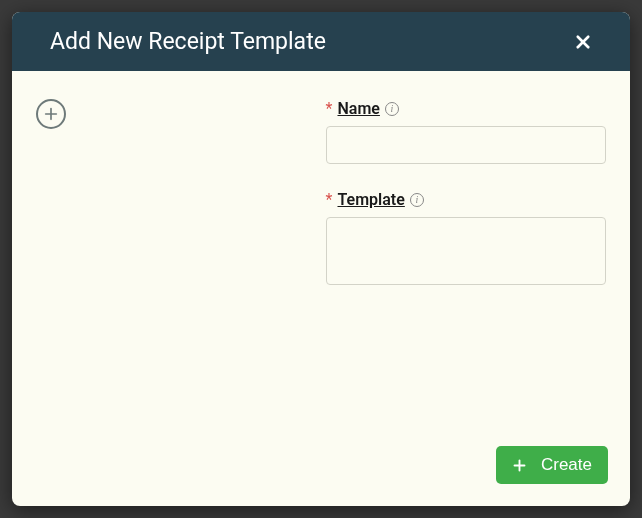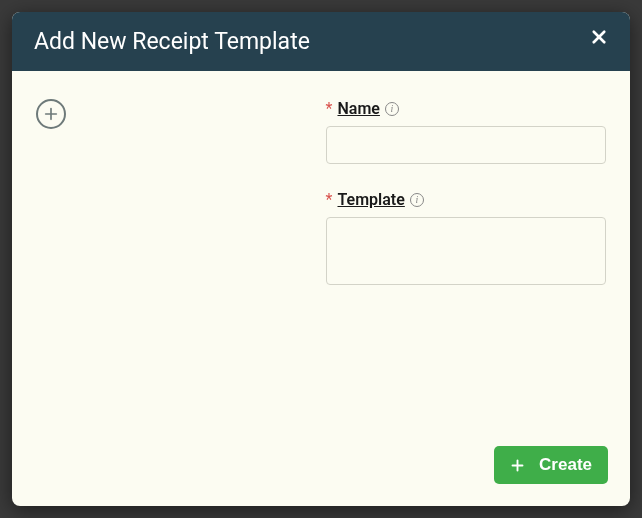--- a/index.html
+++ b/index.html
@@ -20,24 +20,24 @@
       width: 100%;
       height: 100%;
       display: flex;
       flex-direction: column;
       overflow: hidden;
       box-shadow: 0 4px 20px rgba(0,0,0,0.5);
     }
     .modal-header {
       background: #26414f;
       color: #fff;
-      padding: 16px 22px;
+      padding: 16px 38px;
       display: flex;
       justify-content: space-between;
-      align-items: flex-start;
+      align-items: center;
     }
     .modal-title {
       font-size: 23px;
       font-weight: 400;
     }
     .close-btn {
       background: none;
       border: none;
       cursor: pointer;
       padding: 0;
@@ -138,21 +138,21 @@
       display: flex;
       justify-content: flex-end;
     }
     .create-btn {
       background: #3fae49;
       color: #fff;
       border: none;
       border-radius: 5px;
       padding: 9px 16px;
       font-size: 17px;
-      font-weight: 700;
+      font-weight: 400;
       cursor: pointer;
       display: flex;
       align-items: center;
       gap: 14px;
     }
     .create-btn svg {
       width: 15px;
       height: 15px;
     }
   </style>

